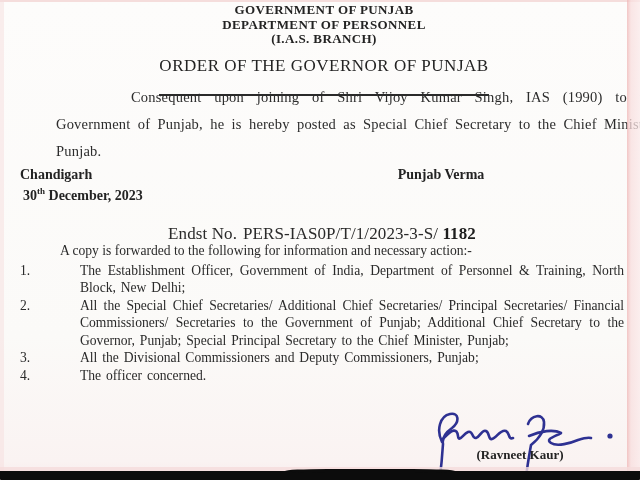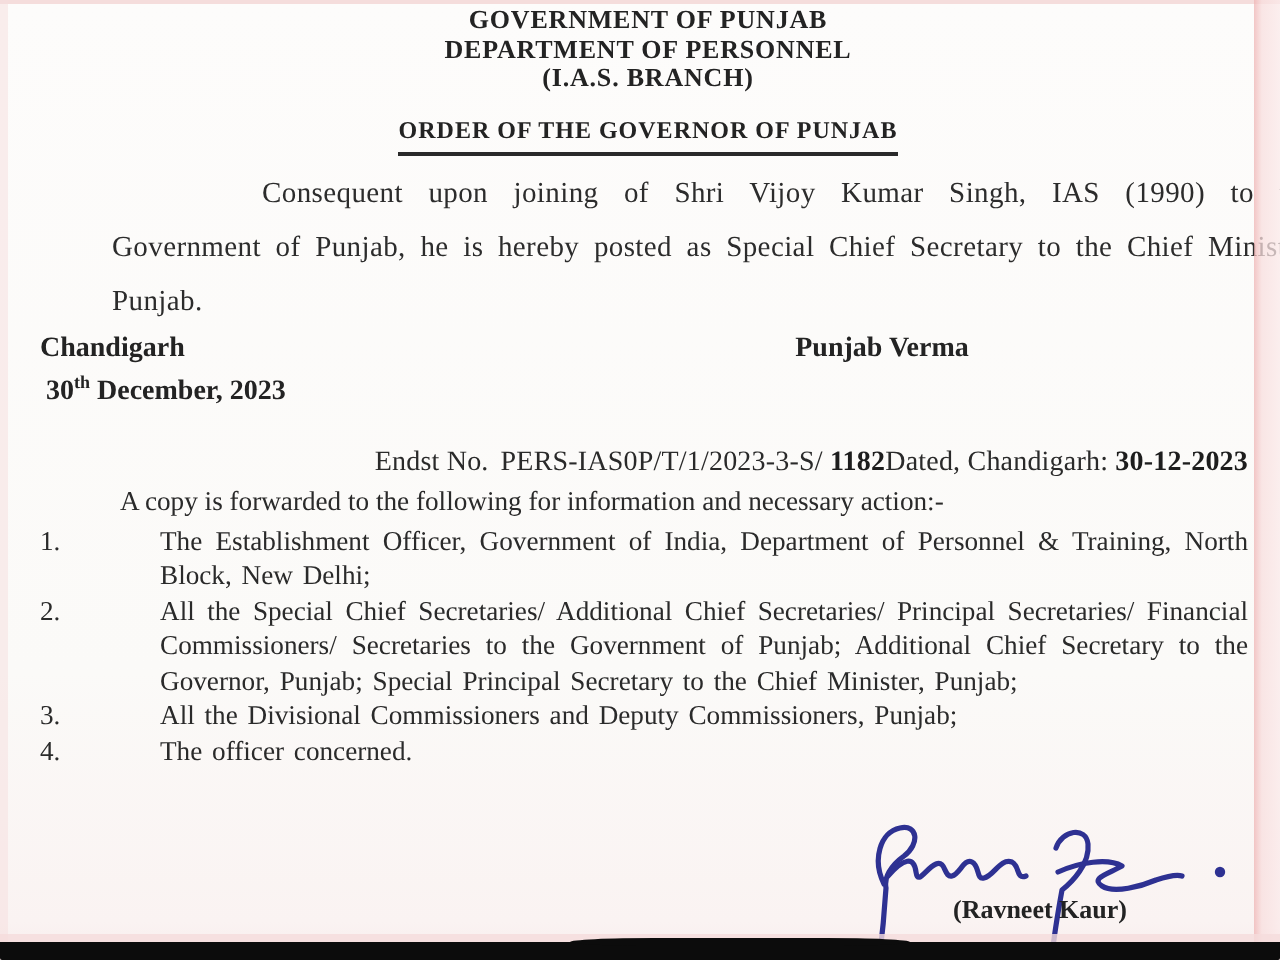--- a/index.html
+++ b/index.html
@@ -48,24 +48,24 @@
     text-align: center;
     font-weight: bold; font-size: 13px; line-height: 14.5px;
     letter-spacing: .4px; color: #232323;
   }
   .order-title {
     position: absolute; left: 0; top: 56px; width: 648px;
     text-align: center;
   }
   .order-title span {
     display: inline-block;
-    font-weight: bold; font-size: 12px; letter-spacing: .5px;
+    font-weight: normal; font-size: 17px; letter-spacing: .5px;
     color: #232323;
     border-bottom: 2px solid #2a2a2a;
-    padding-bottom: 3px;
+    padding-bottom: 18px;
   }
   .body-para {
     position: absolute; left: 20px; top: 84px; width: 602px;
     font-size: 14.5px; line-height: 27px;
     text-align: justify; text-indent: 75px;
     color: #2c2c2c; font-weight: 400;
     letter-spacing: .2px;
     word-spacing: 2px;
     margin-left: 36px;
   }
@@ -78,22 +78,22 @@
   }
   .place-block .date-line { padding-left: 3px; }
   .place-block sup { font-size: 9px; vertical-align: super; }
   .signatory-block {
     position: absolute; left: 240px; top: 0; width: 362px;
     text-align: center;
     font-weight: bold; font-size: 14px; line-height: 17px; color: #232323;
   }
   .endst-row {
     position: absolute; left: 20px; top: 224px; width: 604px;
-    font-size: 14px; color: #2a2a2a;
-    display: flex; justify-content: flex-end;
+    font-size: 17px; color: #2a2a2a;
+    display: flex; justify-content: center;
     letter-spacing: .1px;
   }
   .endst-row b { color: #1d1d1d; }
   .endst-left .num-sep { display: inline-block; width: 6px; }
   .copy-line {
     position: absolute; left: 60px; top: 243px; width: 560px;
     font-size: 13.6px; color: #2a2a2a; font-weight: 500;
   }
   .dist-list {
     position: absolute; left: 20px; top: 262px; width: 604px;
@@ -138,21 +138,20 @@
       <div>Chandigarh</div>
       <div class="date-line"><span>30</span><sup>th</sup><span> December, 2023</span></div>
     </div>
     <div class="signatory-block">
       <div>Punjab Verma</div>
     </div>
   </div>
 
   <div class="endst-row">
     <div class="endst-left"><span>Endst No.</span><span class="num-sep"></span><span>PERS-IAS0P/T/1/2023-3-S/</span> <b>1182</b></div>
-    <div class="endst-right"><span>Dated, Chandigarh: </span><b>30-12-2023</b></div>
   </div>
 
   <div class="copy-line">A copy is forwarded to the following for information and necessary action:-</div>
 
   <div class="dist-list">
     <div class="dist-item">
       <div class="dist-num">1.</div>
       <div class="dist-text">The Establishment Officer, Government of India, Department of Personnel &amp; Training, North Block, New Delhi;</div>
     </div>
     <div class="dist-item">

